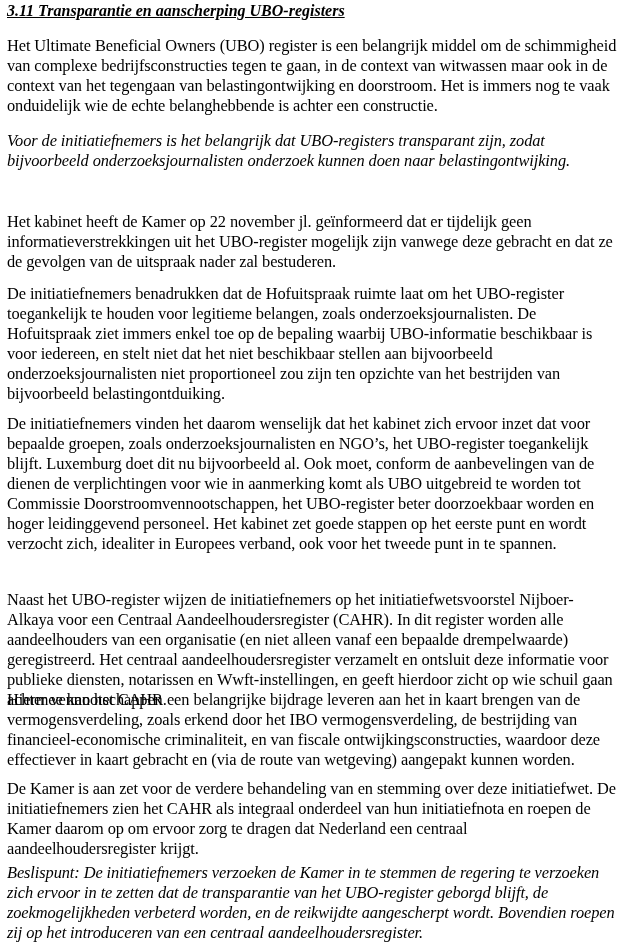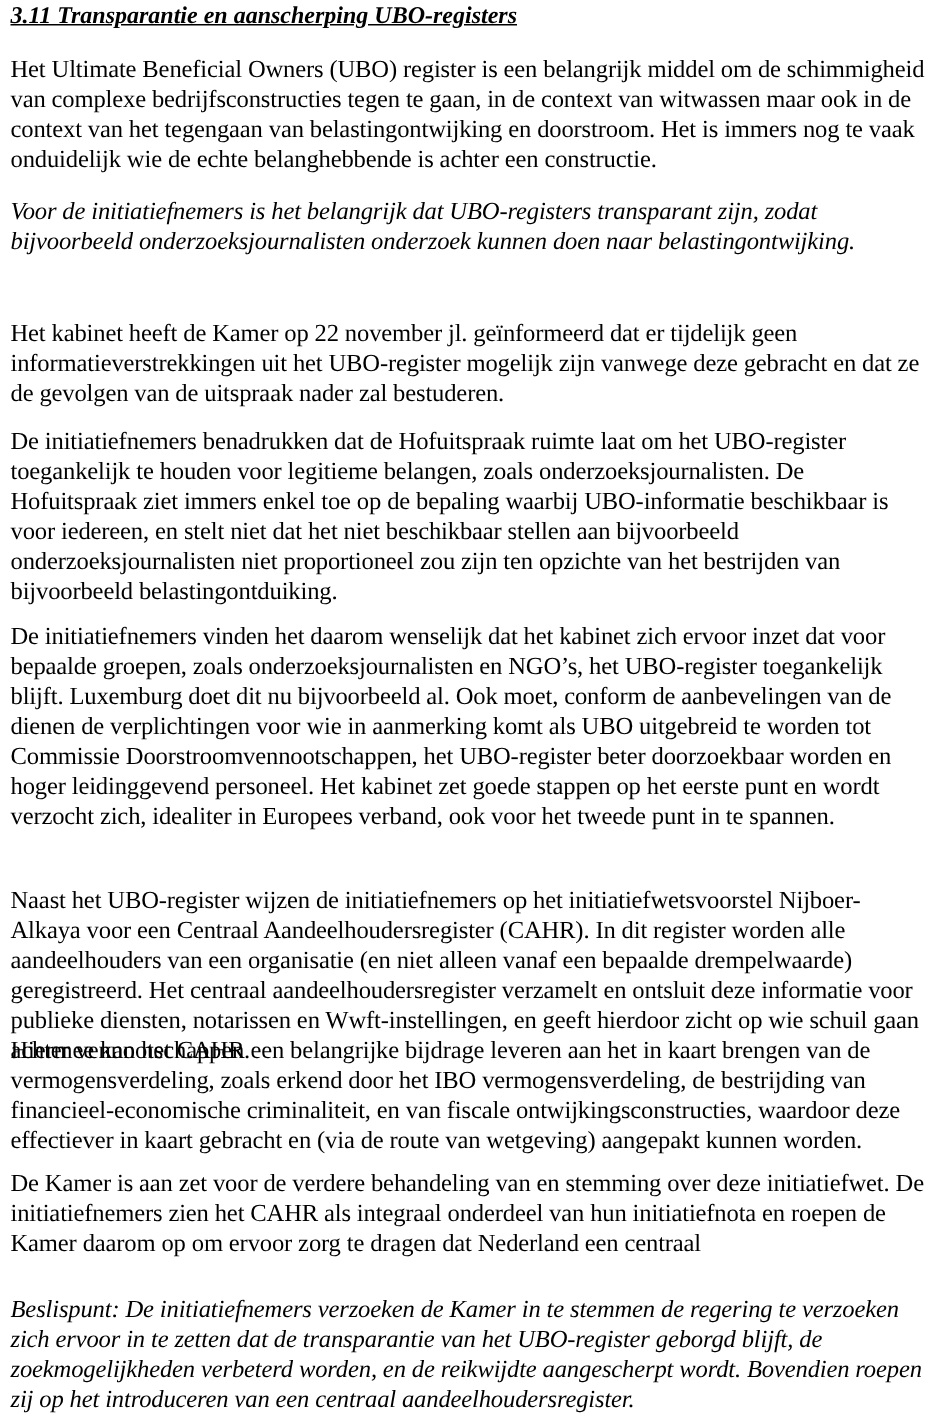--- a/index.html
+++ b/index.html
@@ -105,20 +105,21 @@
     <span class="line">Hiermee kan het CAHR een belangrijke bijdrage leveren aan het in kaart brengen van de</span>
     <span class="line">vermogensverdeling, zoals erkend door het IBO vermogensverdeling, de bestrijding van</span>
     <span class="line">financieel-economische criminaliteit, en van fiscale ontwijkingsconstructies, waardoor deze</span>
     <span class="line">effectiever in kaart gebracht en (via de route van wetgeving) aangepakt kunnen worden.</span>
   </p>
 
   <p class="para" style="top:779px;">
     <span class="line">De Kamer is aan zet voor de verdere behandeling van en stemming over deze initiatiefwet. De</span>
     <span class="line">initiatiefnemers zien het CAHR als integraal onderdeel van hun initiatiefnota en roepen de</span>
     <span class="line">Kamer daarom op om ervoor zorg te dragen dat Nederland een centraal</span>
+    <span class="line">aandeelhoudersregister krijgt.</span>
   </p>
 
   <p class="para italic" style="top:863px;">
     <span class="line">Beslispunt: De initiatiefnemers verzoeken de Kamer in te stemmen de regering te verzoeken</span>
     <span class="line">zich ervoor in te zetten dat de transparantie van het UBO-register geborgd blijft, de</span>
     <span class="line">zoekmogelijkheden verbeterd worden, en de reikwijdte aangescherpt wordt. Bovendien roepen</span>
     <span class="line">zij op het introduceren van een centraal aandeelhoudersregister.</span>
   </p>
 
 </div>

